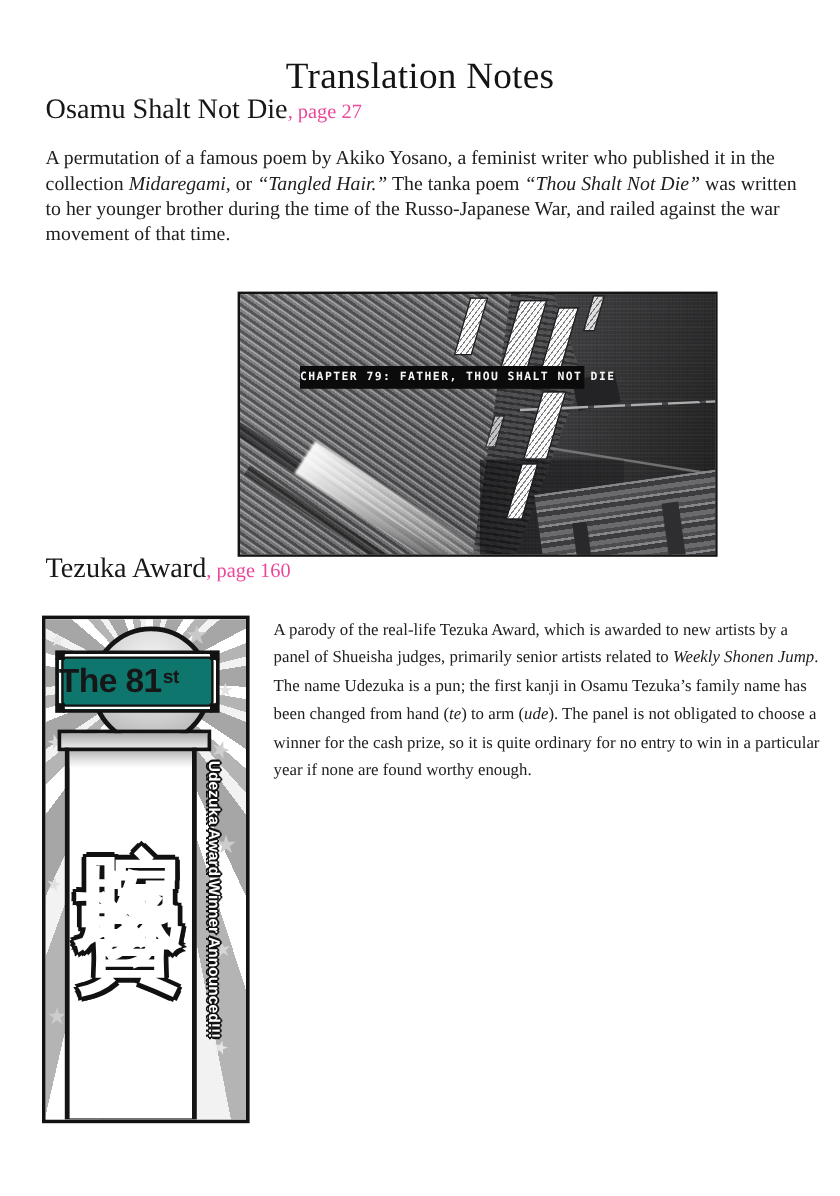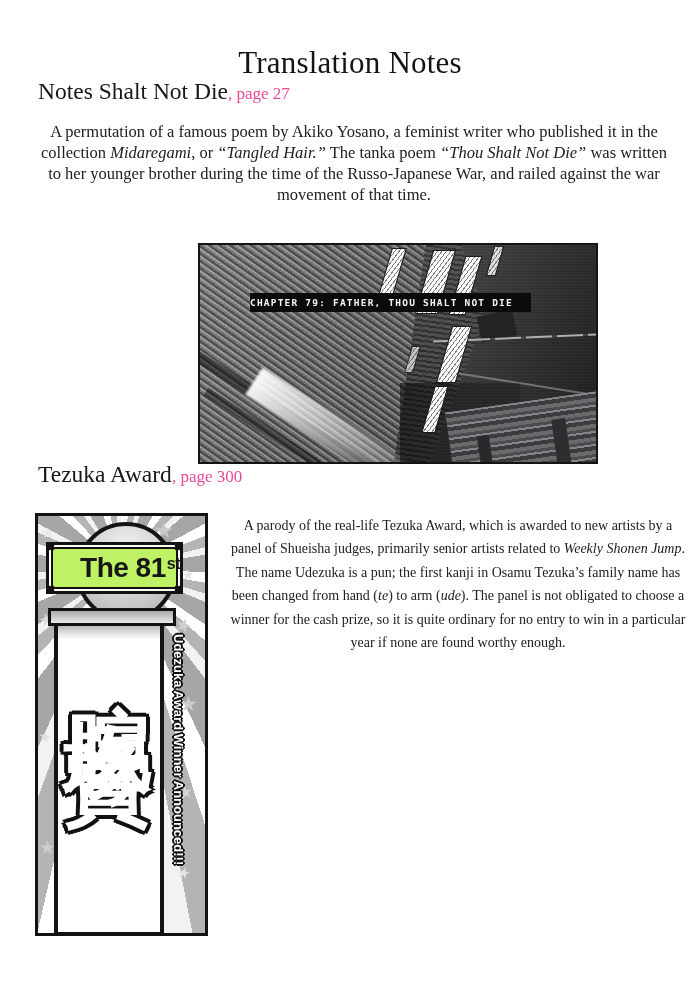--- a/index.html
+++ b/index.html
@@ -14,21 +14,21 @@
     position:absolute;top:24px;left:0;right:0;text-align:center;
     font-size:31px;font-weight:400;letter-spacing:.2px;color:#141414;
   }
   .sec-head{position:absolute;left:38px;white-space:nowrap;}
   .sec-head.sh1{top:78px;}
   .sec-head.sh2{top:461px;}
   .sec-title{font-size:23.5px;color:#181818;}
   .sec-ref{font-size:17px;color:#ec4899;}
 
   
-  .para{position:absolute;margin:0;text-align:center;color:#202020;}
+  .para{position:absolute;margin:0;text-align:left;color:#202020;}
   .para i{font-style:italic;}
   .para1{left:38px;top:121px;width:632px;font-size:16.5px;line-height:21px;}
   .para2{left:228px;top:514px;width:460px;font-size:14px;line-height:23.4px;}
 
   
   .panel{
     position:absolute;left:158px;top:227px;width:400px;height:221px;
     box-sizing:border-box;border:2px solid #141414;overflow:hidden;
     background:
       linear-gradient(115deg, rgba(0,0,0,0) 52%, rgba(0,0,0,.42) 95%),
@@ -74,21 +74,21 @@
   .wire2{left:250px;top:138px;width:150px;height:2px;background:#88888a;opacity:.75;
          transform:rotate(9deg);z-index:2;}
   .darkzone{left:200px;top:138px;width:120px;height:85px;z-index:2;
             background:linear-gradient(105deg, rgba(8,8,10,.55), rgba(8,8,10,.15));}
   .facade{left:250px;top:156px;width:160px;height:80px;transform:rotate(-8deg);z-index:3;
           background:repeating-linear-gradient(0deg,#86868a 0 2px,#4c4c4e 2px 5px,#6a6a6c 5px 9px,#3c3c3e 9px 13px);}
   .facade div{position:absolute;}
   .fp1{left:28px;top:28px;width:12px;height:52px;background:#29292b;}
   .fp2{left:104px;top:22px;width:14px;height:58px;background:#2e2e30;}
   .chapter-caption{
-    left:50px;top:48px;width:281px;height:19px;z-index:9;background:#0b0b0b;
+    left:50px;top:60px;width:237px;height:19px;z-index:9;background:#0b0b0b;
     color:#f4f4f4;font:700 9.5px/19px "DejaVu Sans Mono",monospace;
     letter-spacing:1.2px;text-align:left;white-space:nowrap;
   }
 
   
   .banner{
     position:absolute;left:35px;top:513px;width:173px;height:423px;
     box-sizing:border-box;border:3px solid #121212;overflow:hidden;background:#fff;
   }
   .banner > *{position:absolute;}
@@ -102,24 +102,24 @@
   .s4{left:1px;top:95px;font-size:17px;color:#dadada;transform:rotate(-14deg);}
   .s5{left:141px;top:178px;font-size:21px;color:#cccccc;}
   .s6{left:0px;top:214px;font-size:15px;color:#e0e0e0;transform:rotate(12deg);}
   .s7{left:140px;top:268px;font-size:17px;color:#d5d5d5;transform:rotate(-10deg);}
   .s8{left:1px;top:322px;font-size:19px;color:#cdcdcd;}
   .s9{left:139px;top:350px;font-size:15px;color:#e5e5e5;transform:rotate(15deg);}
   .s10{left:3px;top:10px;font-size:15px;color:#e8e8e8;}
   .medal{left:50%;top:6px;width:92px;height:92px;margin-left:-46px;z-index:1;
     border:4px solid #141414;border-radius:50%;
     background:radial-gradient(circle at 50% 30%,#f6f6f6,#cdcdcd 60%,#a8a8a8);}
-  .plaque{left:8px;top:26px;width:137px;height:52px;z-index:2;background:#bef264;
+  .plaque{left:8px;top:26px;width:137px;height:52px;z-index:2;background:#0f766e;
     border:3px solid #121212;border-radius:9px;box-sizing:border-box;
     box-shadow:inset 0 0 0 2px #fff, inset 0 0 0 4px #121212;
-    display:flex;align-items:center;justify-content:flex-end;}
+    display:flex;align-items:center;justify-content:flex-start;}
   .plaque .tab{position:absolute;width:8px;height:8px;background:#121212;}
   .t1{left:-3px;top:-3px;} .t2{right:-3px;top:-3px;}
   .t3{left:-3px;bottom:-3px;} .t4{right:-3px;bottom:-3px;}
   .plaque-text{font-family:"Liberation Sans",sans-serif;font-weight:700;font-size:28px;
     color:#161616;letter-spacing:-.5px;}
   .plaque-text sup{font-size:16px;vertical-align:8px;margin-left:1px;}
   .kcap{left:10px;top:92px;width:122px;height:12px;z-index:3;
     background:linear-gradient(180deg,#ababab,#e9e9e9);border:3px solid #121212;}
   .kframe{left:16px;top:98px;width:110px;height:322px;z-index:2;background:#fff;
     border:4px solid #141414;box-sizing:border-box;overflow:hidden;}
@@ -139,21 +139,21 @@
       1px 1px #111,-1px -1px #111,1px -1px #111,-1px 1px #111;}
 </style>
 </head>
 <body>
 
 <div>
 
   <h1 class="doc-title">Translation Notes</h1>
 
   <div class="sec-head sh1">
-    <span class="sec-title">Notes Shalt Not Die</span><span class="sec-ref">, page 27</span>
+    <span class="sec-title">Osamu Shalt Not Die</span><span class="sec-ref">, page 27</span>
   </div>
   <p class="para para1"><span>A permutation of a famous poem by Akiko Yosano, a feminist writer who published it in the collection </span><i>Midaregami</i><span>, or </span><i>“Tangled Hair.”</i><span> The tanka poem </span><i>“Thou Shalt Not Die”</i><span> was written to her younger brother during the time of the Russo-Japanese War, and railed against the war movement of that time.</span></p>
 
   <figure class="panel">
     <div class="wall"></div>
     <div class="wall-edge"></div>
     <div class="dk1"></div>
     <div class="dk2"></div>
     <div class="glow"></div>
     <div class="win w1"></div>
@@ -168,21 +168,21 @@
     <div class="wire2"></div>
     <div class="darkzone"></div>
     <div class="facade">
       <div class="fp1"></div>
       <div class="fp2"></div>
     </div>
     <div class="chapter-caption">CHAPTER 79: FATHER, THOU SHALT NOT DIE</div>
   </figure>
 
   <div class="sec-head sh2">
-    <span class="sec-title">Tezuka Award</span><span class="sec-ref">, page 300</span>
+    <span class="sec-title">Tezuka Award</span><span class="sec-ref">, page 160</span>
   </div>
 
   <aside class="banner">
     <div class="rays"></div>
     <span class="star s1">★</span>
     <span class="star s2">★</span>
     <span class="star s3">★</span>
     <span class="star s4">★</span>
     <span class="star s5">★</span>
     <span class="star s6">★</span>

